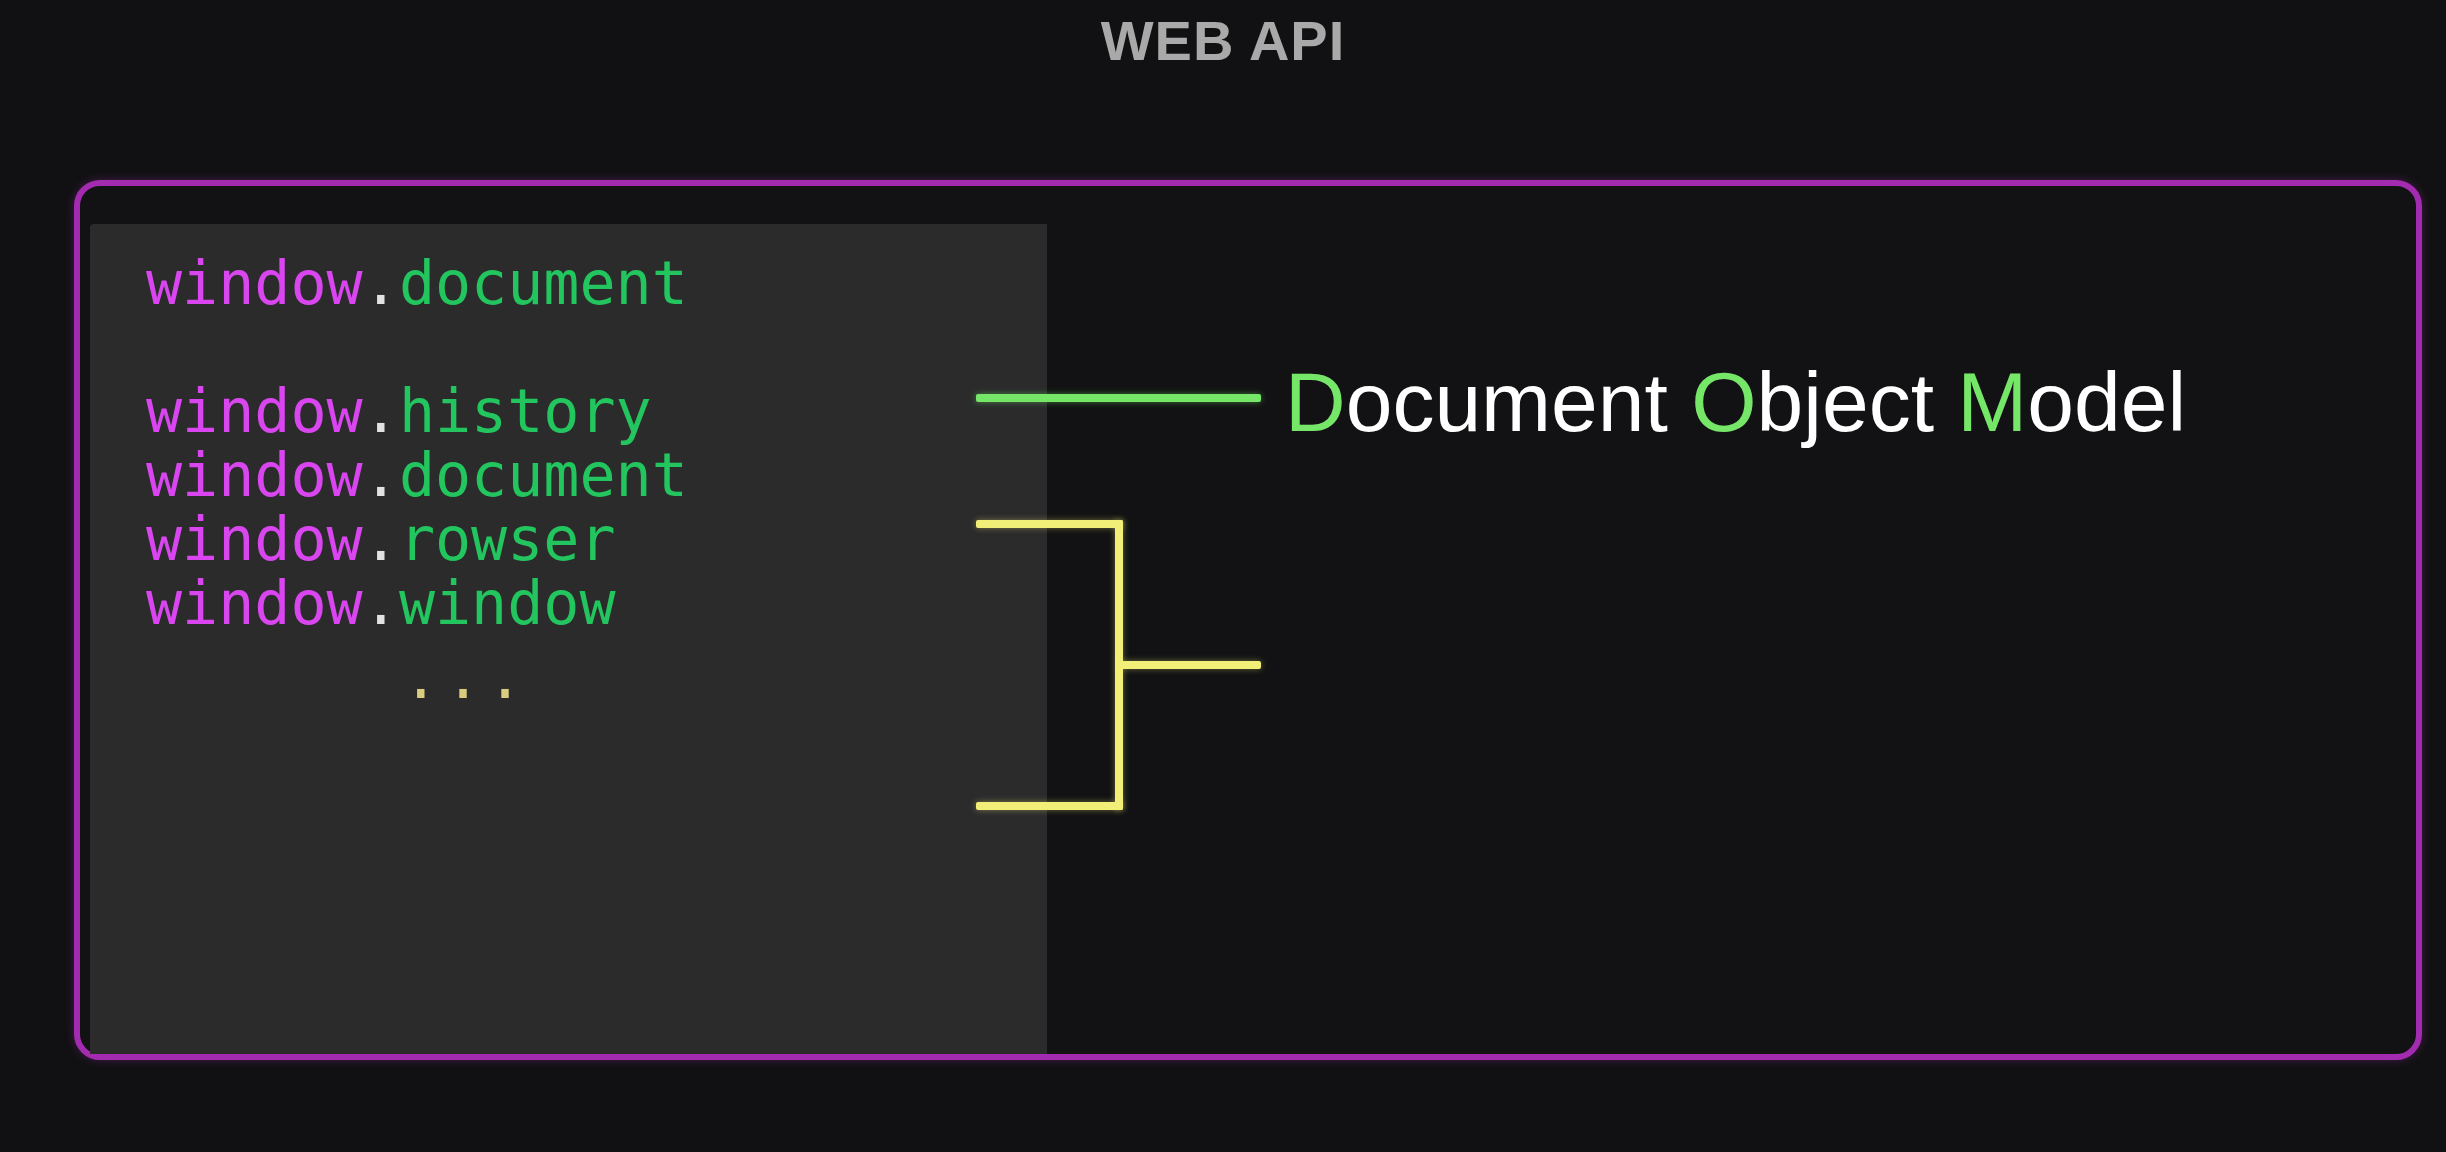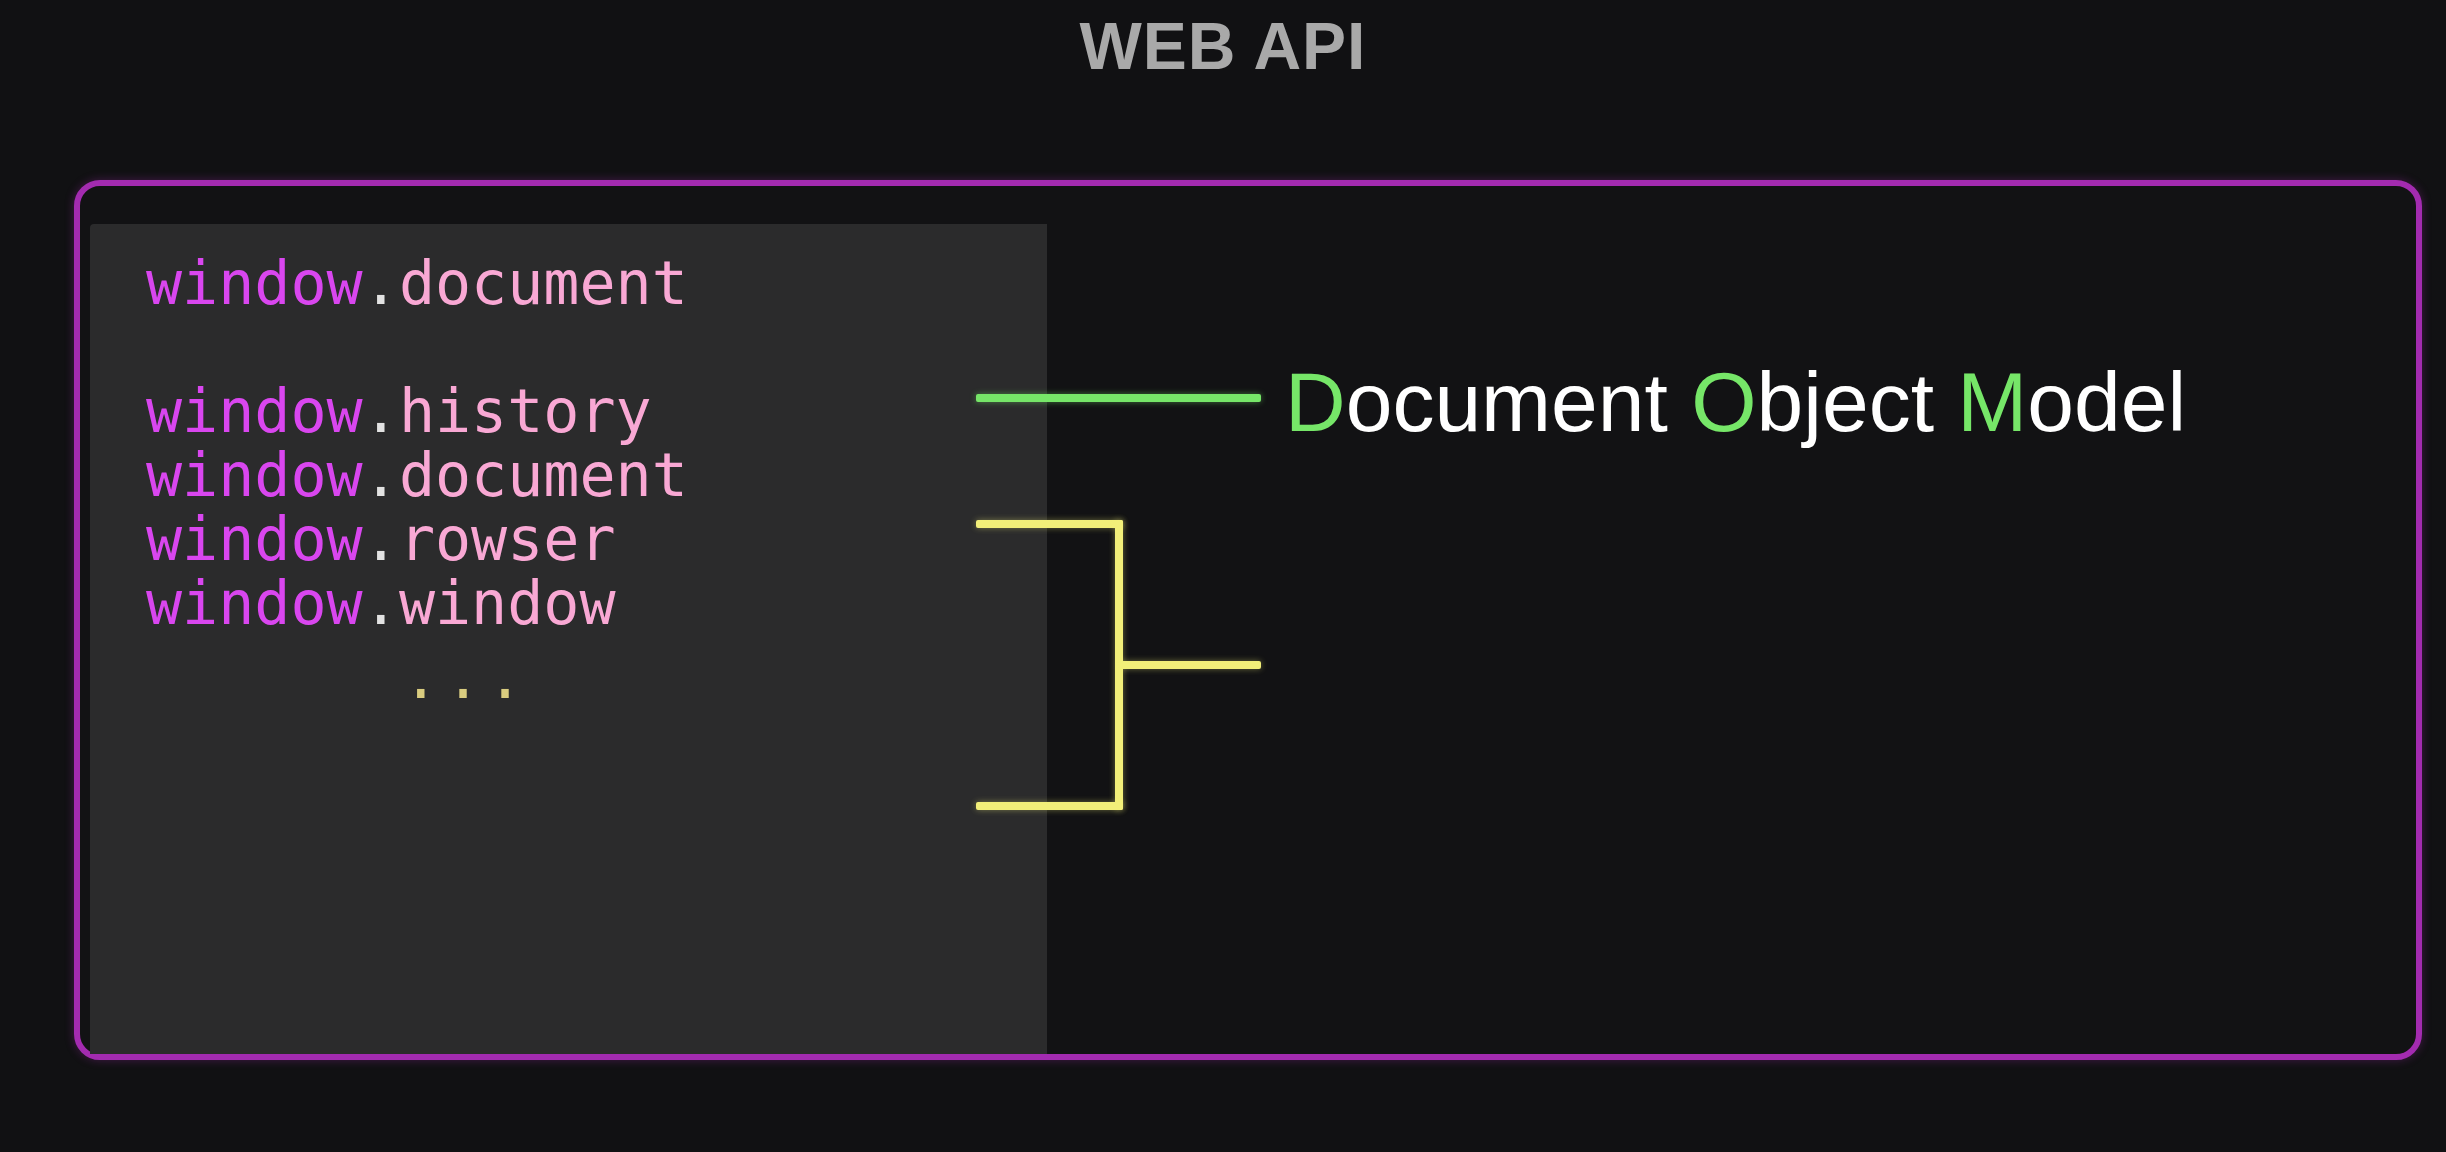--- a/index.html
+++ b/index.html
@@ -23,21 +23,21 @@
 
   
   #page-title {
     position: absolute;
     left: 0;
     top: 10px;
     width: 2446px;
     text-align: center;
     font-family: "Liberation Sans", sans-serif;
     font-weight: bold;
-    font-size: 66px;
+    font-size: 56px;
     letter-spacing: 1px;
     color: #a9a9a9;
     line-height: 1.1;
     user-select: none;
   }
 
   
   #api-card {
     position: absolute;
     left: 74px;
@@ -71,21 +71,21 @@
     font-size: 60px;
     line-height: 64px;
     white-space: pre;
     user-select: none;
   }
   #code-dom  { top: 27px; }
   #code-bom  { top: 155px; }
 
   .tok-obj { color: #d946ef; }
   .tok-dot { color: #e2e2e2; }
-  .tok-prop { color: #f9a8d4; }
+  .tok-prop { color: #22c55e; }
 
   .ellipsis {
     color: #d9cc7f;
     display: block;
     text-align: center;
     width: 640px;
     margin-top: 10px;
     letter-spacing: 6px;
   }
 

